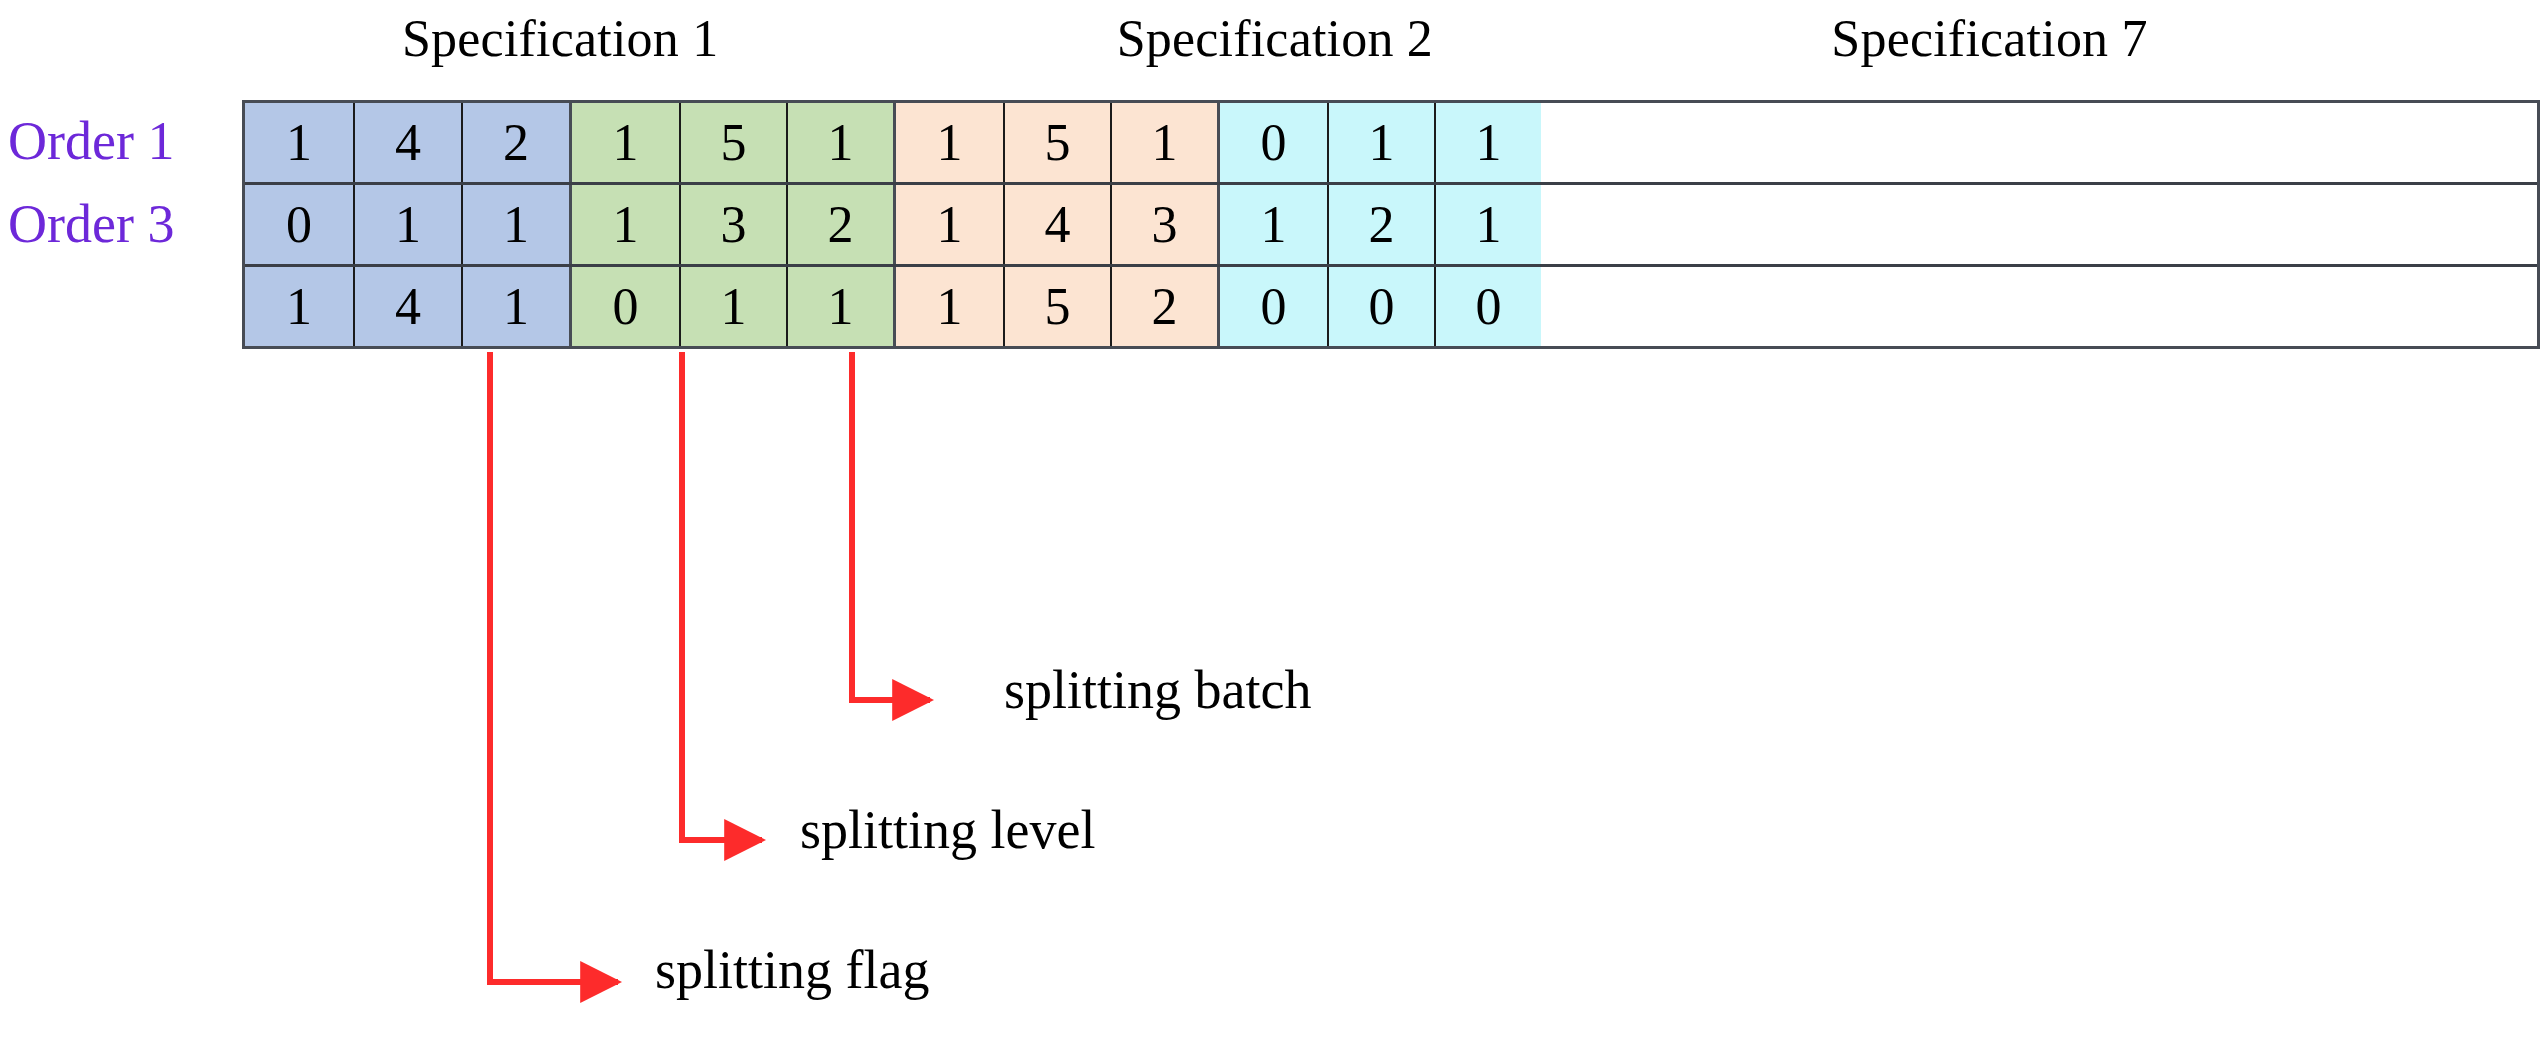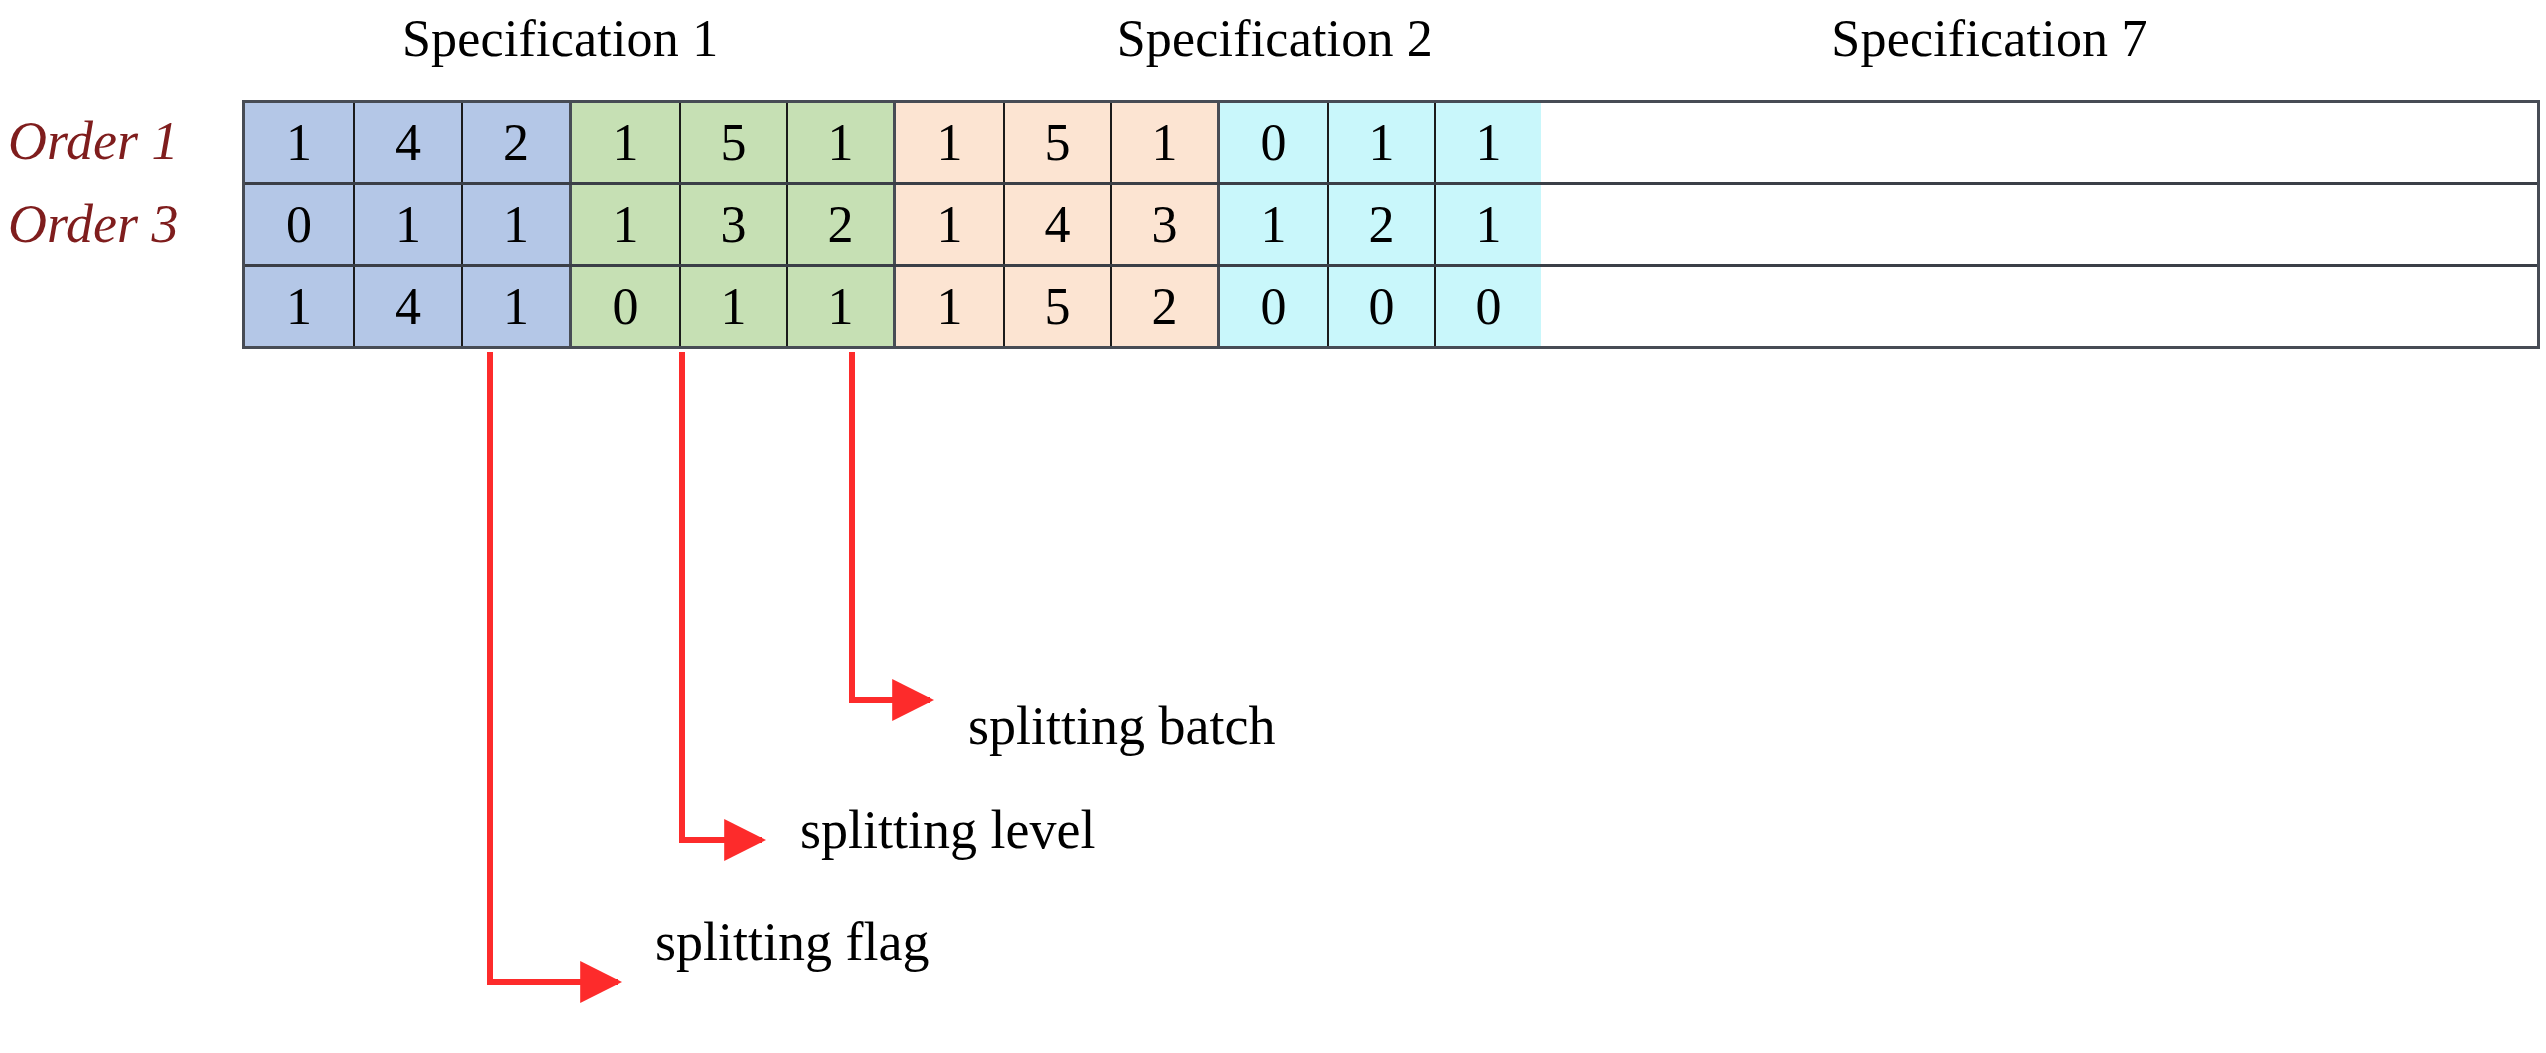--- a/index.html
+++ b/index.html
@@ -40,22 +40,21 @@
     top: 100px;
     width: 228px;
     height: 249px;
   }
   .order-label {
     height: 83px;
     line-height: 83px;
     font-size: 54px;
     text-align: left;
     white-space: nowrap;
-    color: #7f1d1d;
-    font-style: italic;
+    color: #6d28d9;
   }
 
   
   #matrix {
     position: absolute;
     left: 242px;
     top: 100px;
     width: 2298px;
     height: 249px;
     border: 3px solid #474c55;
@@ -104,23 +103,23 @@
     width: 2546px; height: 1053px;
     pointer-events: none;
   }
   .ann-label {
     position: absolute;
     font-size: 54px;
     line-height: 60px;
     white-space: nowrap;
     color: #000;
   }
-  #ann-batch-label { left: 968px; top: 660px; margin-top: 36px; }
+  #ann-batch-label { left: 1004px; top: 660px; }
   #ann-level-label { left: 800px; top: 800px; }
-  #ann-flag-label  { left: 655px; top: 912px; }
+  #ann-flag-label  { left: 655px; top: 940px; }
 </style>
 </head>
 <body>
 
 <div id="spec-header">
   <div class="spec-label">Specification 1</div>
   <div class="spec-label">Specification 2</div>
   <div class="spec-label">Specification 7</div>
 </div>
 

